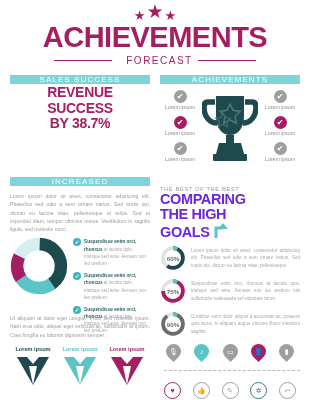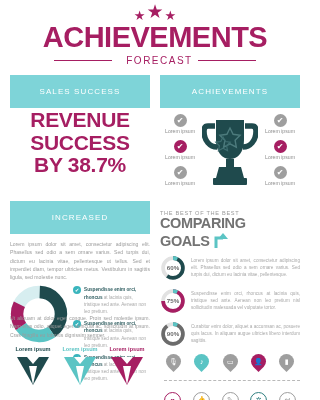--- a/index.html
+++ b/index.html
@@ -21,31 +21,31 @@
     text-align:center;color:#a61e62;font-weight:bold;
     font-size:29px;letter-spacing:-0.5px;line-height:1;margin-top:1px;
   }
   .subtitle-row{display:flex;align-items:center;justify-content:center;gap:5px;margin-top:3px;}
   .rule{height:1.5px;background:#a61e62;width:58px;}
   .subtitle{color:#a61e62;font-size:10px;letter-spacing:1.5px;margin-left:9px;}
 
   
   .bar{
     background:#7ed4d8;color:#ffffff;text-align:center;
-    font-size:8px;letter-spacing:1.1px;padding:12px 0;
+    font-size:8px;letter-spacing:1.1px;padding:0 0;
   }
 
   
   .cols{display:flex;gap:10px;margin-top:9px;}
   .col{width:140px;}
 
   
   .rev-top{color:#9a9a9a;font-size:8px;letter-spacing:0.6px;text-align:center;margin-top:9px;}
   .rev-big{
-    color:#a61e62;font-weight:bold;font-size:21px;line-height:0.98;
+    color:#a61e62;font-weight:bold;font-size:14px;line-height:0.98;
     text-align:center;letter-spacing:-0.3px;margin-top:2px;
   }
 
   
   .trophy-wrap{position:relative;height:78px;margin-top:6px;}
   .trophy-svg{position:absolute;left:50%;top:2px;transform:translateX(-50%);}
   .badge{position:absolute;width:44px;text-align:center;}
   .badge .circ{
     width:13px;height:13px;border-radius:50%;margin:0 auto;
     display:flex;align-items:center;justify-content:center;
@@ -56,21 +56,21 @@
   .badge .cap{font-size:5.2px;color:#8d8d8d;margin-top:1px;}
   .b-l1{left:-2px;top:0;}   .b-l2{left:-2px;top:26px;}  .b-l3{left:-2px;top:52px;}
   .b-r1{right:-2px;top:0;}  .b-r2{right:-2px;top:26px;} .b-r3{right:-2px;top:52px;}
 
   
   .copy{font-size:5.1px;line-height:1.62;color:#9b9b9b;text-align:justify;margin-top:6px;}
 
   
   .cmp-top{color:#9a9a9a;font-size:5.6px;letter-spacing:0.7px;margin-top:9px;}
   .cmp-row{display:flex;align-items:flex-end;gap:3px;}
-  .cmp-big{color:#737373;font-weight:bold;font-size:14.5px;line-height:1.0;letter-spacing:-0.4px;}
+  .cmp-big{color:#6d28d9;font-weight:bold;font-size:14.5px;line-height:1.0;letter-spacing:-0.4px;}
 
   
   .lid-title{
     border-top:1.4px solid #2f5d60;margin-top:7px;padding-top:5px;
     color:#3a3a3a;font-size:12.5px;font-weight:normal;letter-spacing:-0.2px;
   }
   .donut-row{display:flex;gap:5px;margin-top:4px;}
   .legend{flex:1;display:flex;flex-direction:column;gap:5px;padding-top:1px;}
   .leg-item{display:flex;gap:3px;}
   .leg-check{
@@ -215,20 +215,21 @@
               <span>at lacinia quis, tristique sed ante. Aenean non leo pretium.</span>
             </div>
           </div>
         </div>
       </div>
     </div>
 
     <div class="col">
       <div class="cmp-top">THE BEST OF THE BEST</div>
       <div class="cmp-big">COMPARING</div>
+      <div class="cmp-big">THE HIGH</div>
       <div class="cmp-row">
         <div class="cmp-big">GOALS</div>
         <svg width="16" height="18" viewBox="0 0 16 18">
           <path d="M3 17 L3 7 L10 7" fill="none" stroke="#5bc4c4" stroke-width="3"></path>
           <path d="M10 2 L15 8 L5 8 Z" fill="#5bc4c4"></path>
         </svg>
       </div>
 
       <div class="rings">
         <div class="ring-row">

